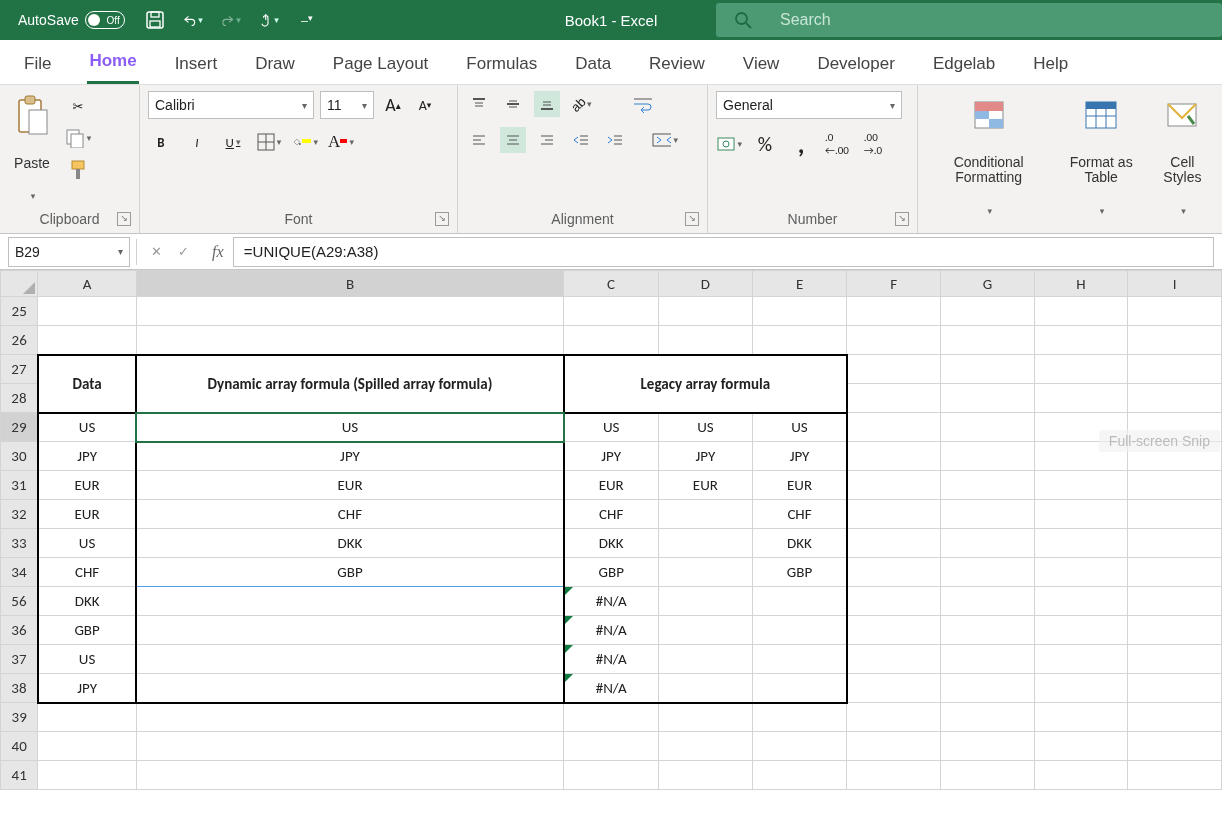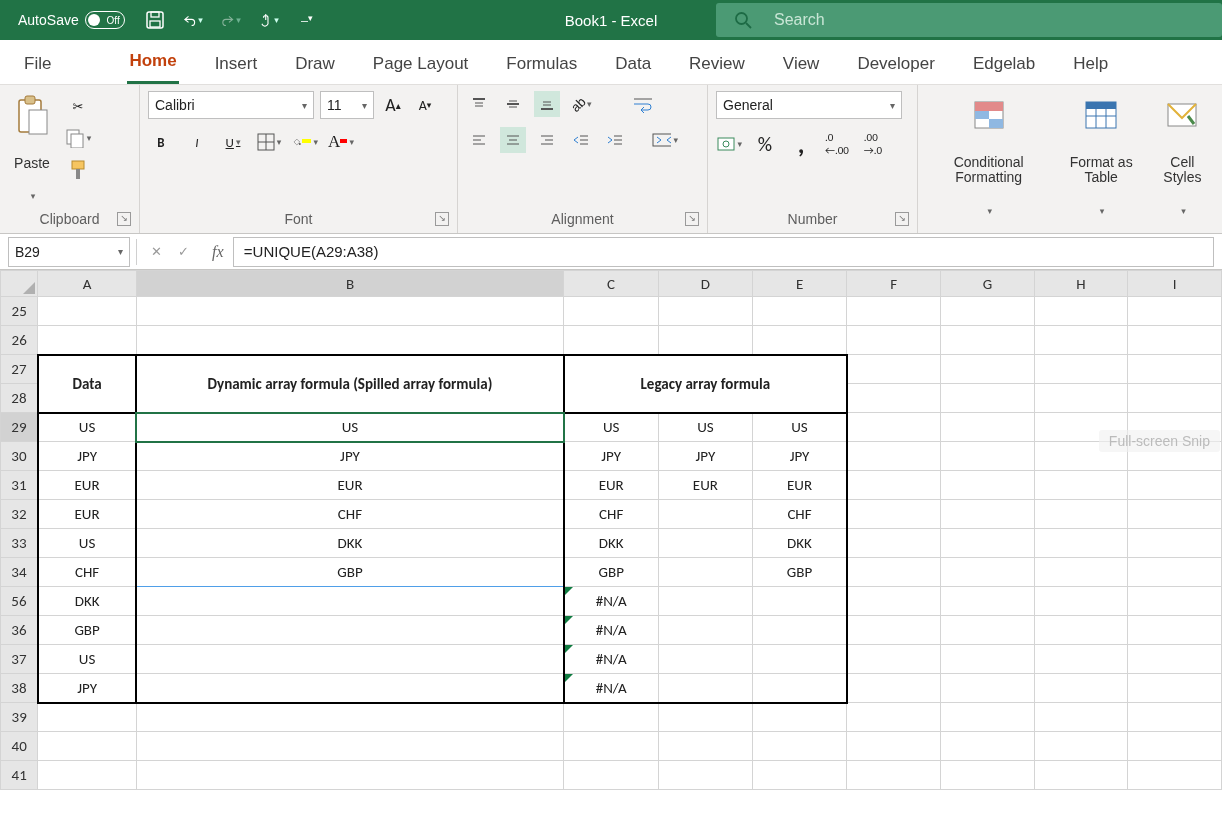--- a/index.html
+++ b/index.html
@@ -8,27 +8,27 @@
   
   .titlebar { height: 40px; background: #217346; display: flex; align-items: center; color: #fff; position: relative; }
   .titlebar .left { display: flex; align-items: center; gap: 10px; padding-left: 18px; }
   .autosave { display: flex; align-items: center; gap: 6px; font-size: 14px; }
   .toggle { width: 40px; height: 18px; border: 1px solid #fff; border-radius: 9px; display: inline-flex; align-items: center; padding: 0 2px; position: relative; }
   .toggle .knob { width: 12px; height: 12px; background: #fff; border-radius: 50%; }
   .toggle .txt { font-size: 10px; position: absolute; right: 4px; }
   .qat { display: flex; align-items: center; gap: 18px; margin-left: 10px; }
   .qat .ico { width: 20px; height: 20px; display: inline-flex; align-items: center; justify-content: center; }
   .title { position: absolute; left: 50%; transform: translateX(-50%); font-size: 15px; }
-  .searchbox { margin-left: auto; width:506px; height: 34px; background: #4b9a74; border-radius: 3px; display: flex; align-items: center; gap: 22px; padding: 0 18px; color: #c9e6d6; font-size: 16px; margin-right:0;}
+  .searchbox { margin-left: auto; width:506px; height: 34px; background: #4b9a74; border-radius: 3px; display: flex; align-items: center; gap: 28px; padding: 0 18px; color: #c9e6d6; font-size: 16px; margin-right:0;}
   .searchbox svg { flex: 0 0 auto; }
 
   
   .tabs { height: 44px; display: flex; align-items: flex-end; gap: 34px; padding: 0 22px; border-bottom: 0; font-size: 17px; color: #444; }
   .tab { padding: 8px 2px 10px 2px; cursor: pointer; }
-  .tab.active { color: #c2410c; font-weight: 600; border-bottom: 3px solid #217346; margin-left: 40px; }
+  .tab.active { color: #8b5cf6; font-weight: 600; border-bottom: 3px solid #217346; }
 
   
   .ribbon { height: 150px; background: #f3f2f1; border-top: 1px solid #e1dfdd; border-bottom: 1px solid #c7c6c4; display: flex; }
   .group { border-right: 1px solid #d6d4d2; padding: 6px 8px 0 8px; display: flex; flex-direction: column; justify-content: space-between; position: relative;}
   .group-body { display:flex; gap:8px; align-items:flex-start; flex:1; }
   .group-label { text-align: center; font-size: 14px; color: #5e5e5e; padding: 5px 0 6px 0; position:relative;}
   .group-label .dlg { position:absolute; right:0; bottom:7px; width:14px; height:14px; border:1px solid #9a9a9a; font-size:9px; line-height:11px; text-align:center; color:#777; }
   .bigbtn { display:flex; flex-direction:column; align-items:center; gap:20px; padding:4px 4px; cursor:pointer; font-size:14px; color:#333; text-align:center; }
   .bigbtn .iconbox { width:40px; height:40px; display:flex; align-items:center; justify-content:center; }
   .smallcol { display:flex; flex-direction:column; gap:6px; padding-top:2px;}

